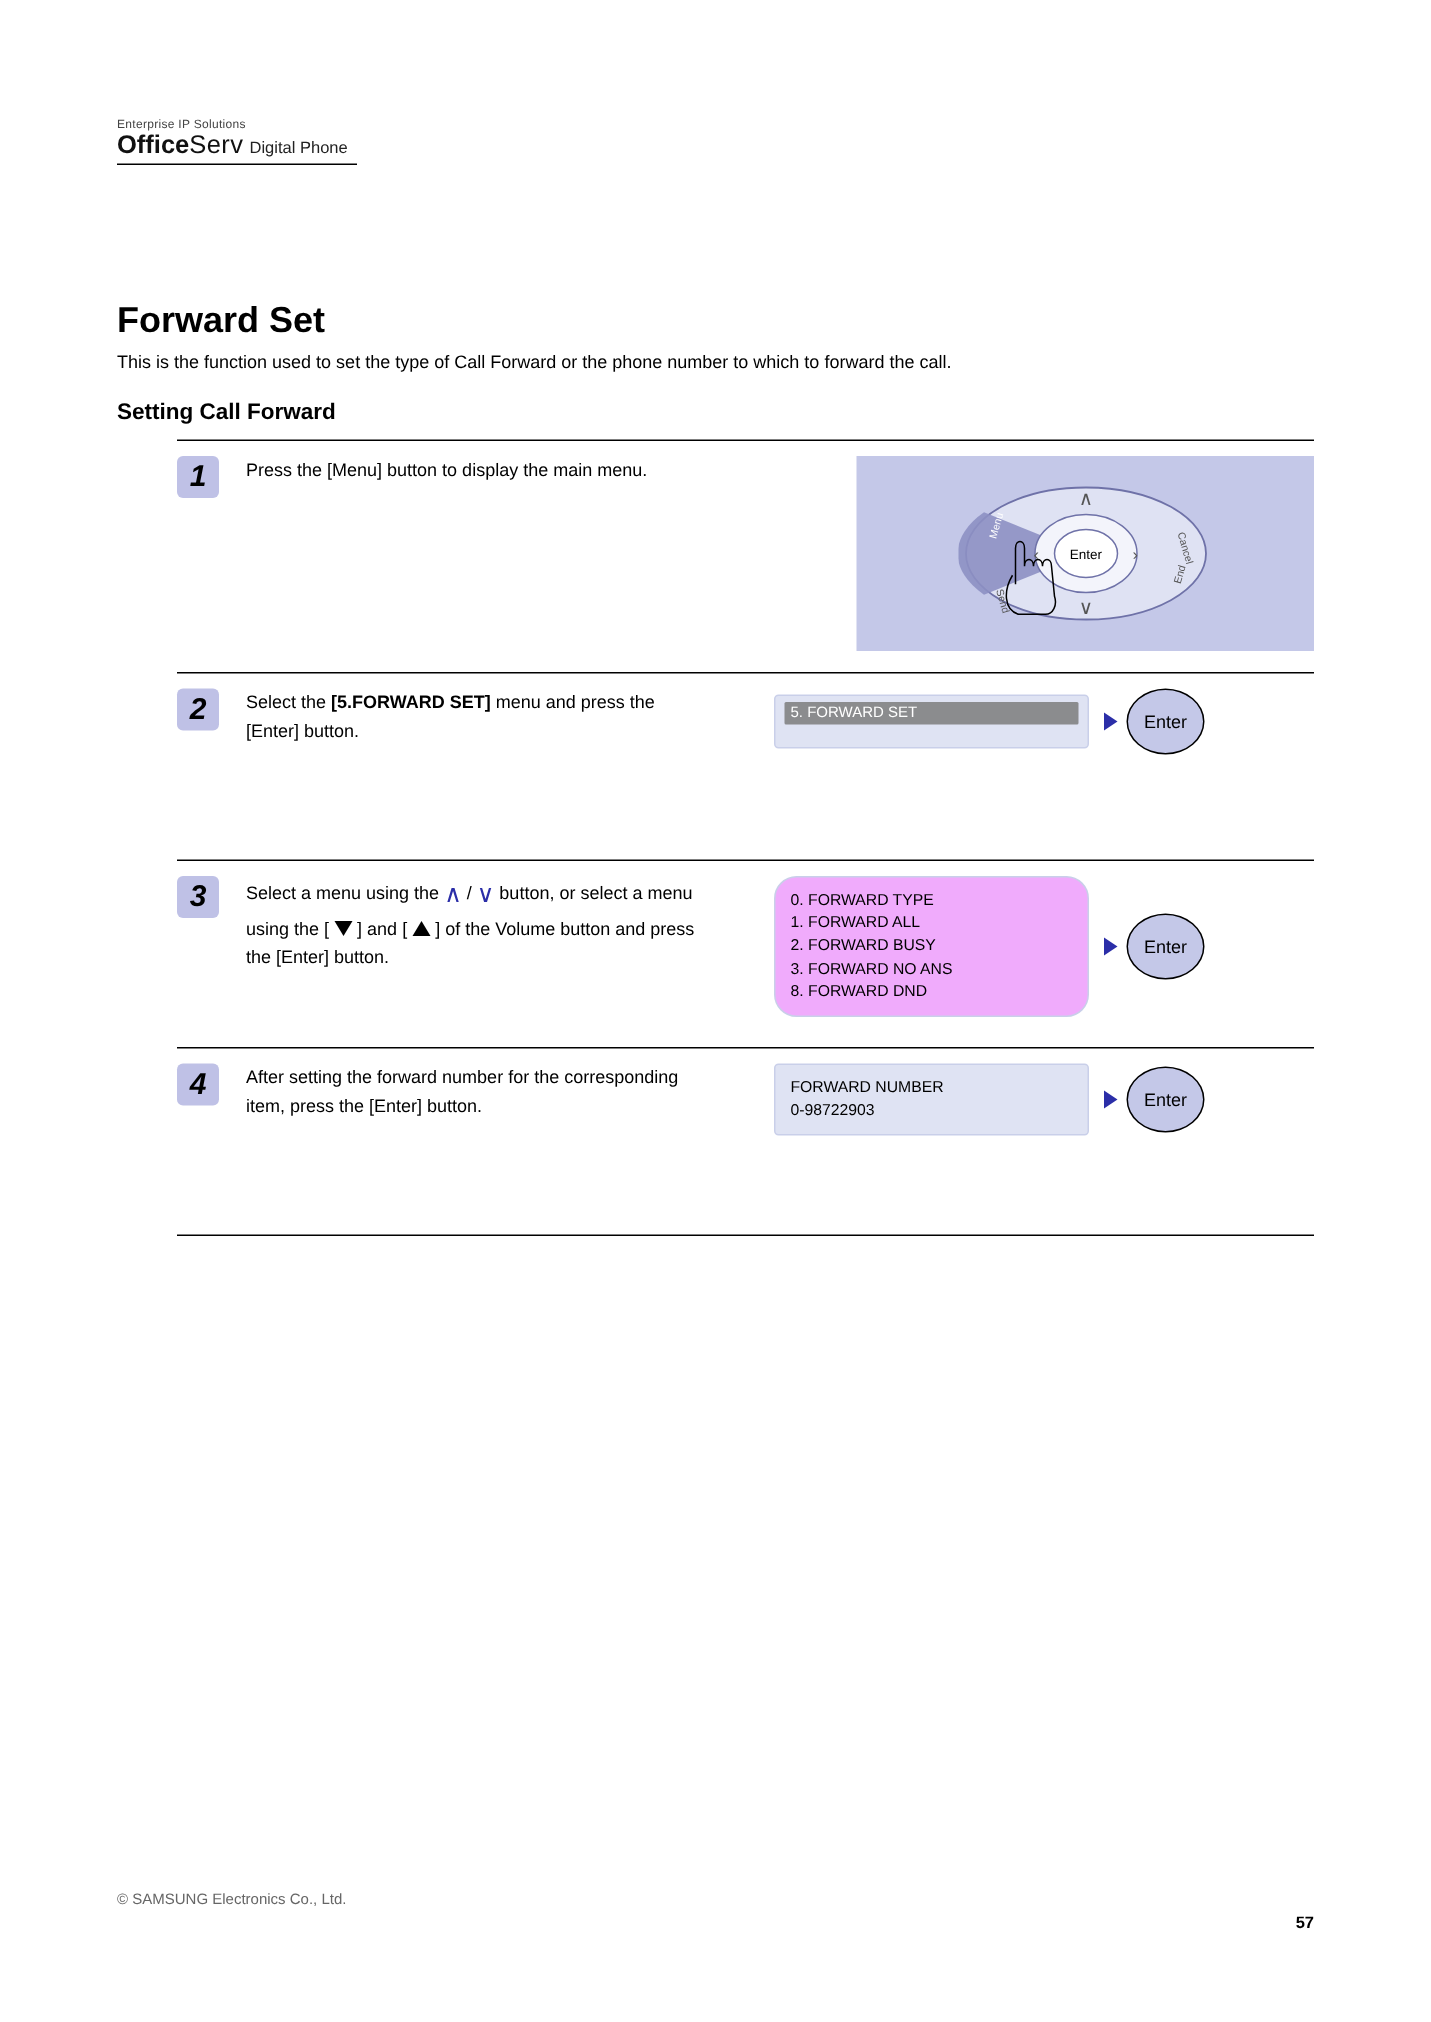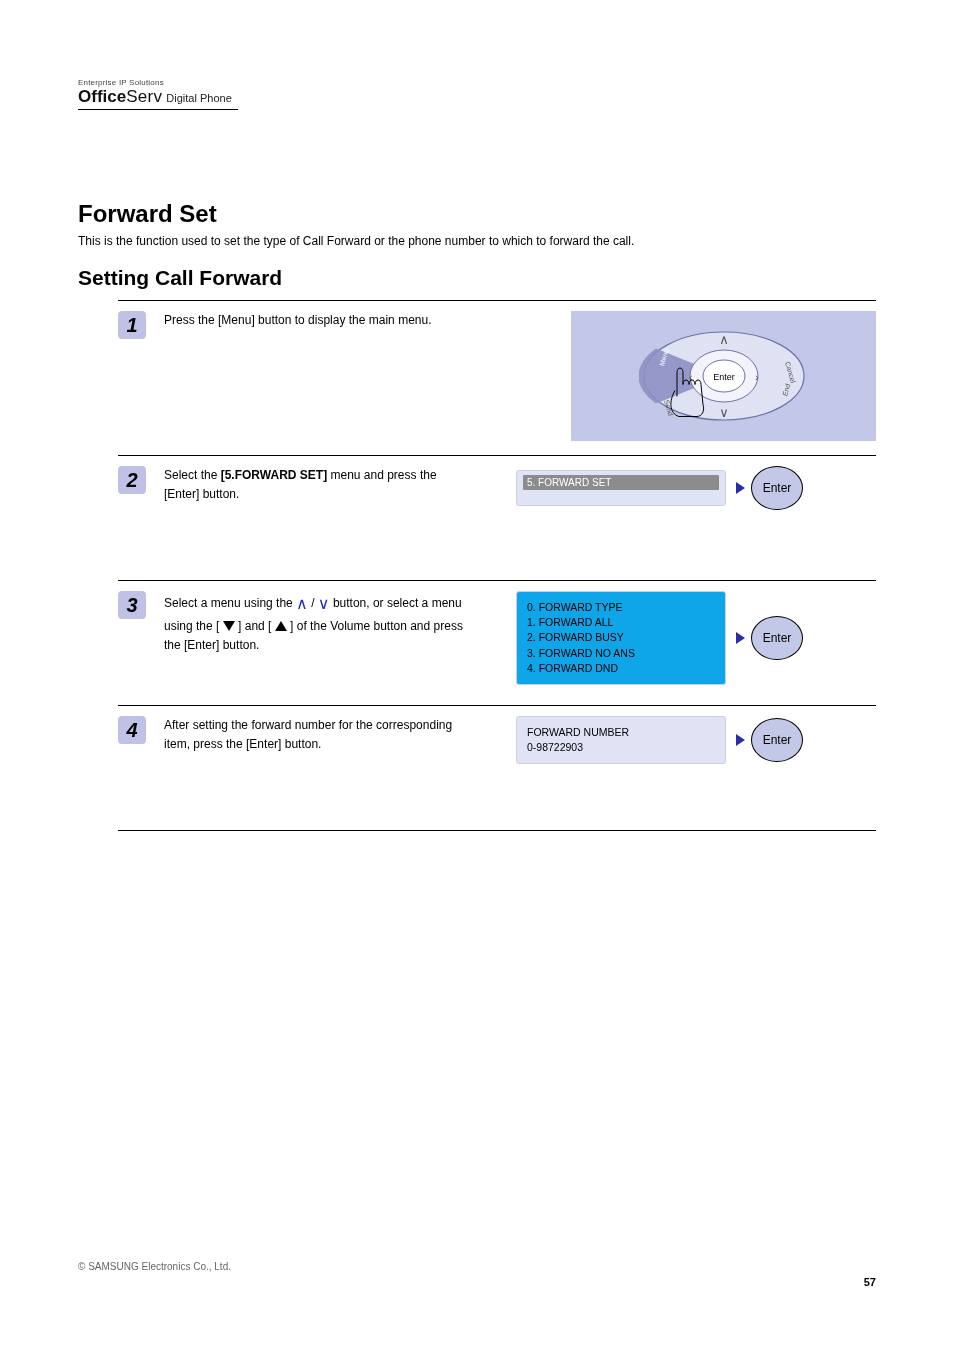--- a/index.html
+++ b/index.html
@@ -47,21 +47,21 @@
     font-weight: 700;
     margin-bottom: 6px;
     color: #000;
   }
   .section-sub {
     font-size: 12px;
     color: #000;
     margin-bottom: 18px;
   }
   .subhead {
-    font-size: 21px;
+    font-size: 15px;
     font-weight: 700;
     margin: 6px 0 10px 0;
   }
   .steps {
     margin-left: 40px;
   }
   .step-row {
     display: flex;
     align-items: flex-start;
     border-top: 1px solid #000;
@@ -126,23 +126,23 @@
     padding: 2px 4px;
     border-radius: 1px;
   }
   .lcd-plain {
     font-size: 10.5px;
     color: #000;
     line-height: 1.45;
   }
   .lcd-box-tall {
     width: 210px;
-    background: #0ea5e9;
+    background: #f0abfc;
     border: 1px solid #c9cfe9;
-    border-radius: 3px;
+    border-radius: 15px;
     padding: 8px 10px;
     display: inline-block;
     vertical-align: middle;
   }
   .tri-play {
     display: inline-block;
     width: 0; height: 0;
     border-top: 6px solid transparent;
     border-bottom: 6px solid transparent;
     border-left: 9px solid #2b2ea8;
@@ -288,21 +288,21 @@
           <span class="in-tri-up"></span>
           <span>] of the Volume button and press the [Enter] button.</span>
         </div>
         <div class="step-illus">
           <div class="illus-row">
             <div class="lcd-box-tall">
               <div class="lcd-plain">0. FORWARD TYPE</div>
               <div class="lcd-plain">1. FORWARD ALL</div>
               <div class="lcd-plain">2. FORWARD BUSY</div>
               <div class="lcd-plain">3. FORWARD NO ANS</div>
-              <div class="lcd-plain">4. FORWARD DND</div>
+              <div class="lcd-plain">8. FORWARD DND</div>
             </div>
             <span class="tri-play"></span>
             <div class="enter-btn">
               <span>Enter</span>
             </div>
           </div>
         </div>
       </div>
 
       <div class="step-row" style="border-bottom:1px solid #000;">

